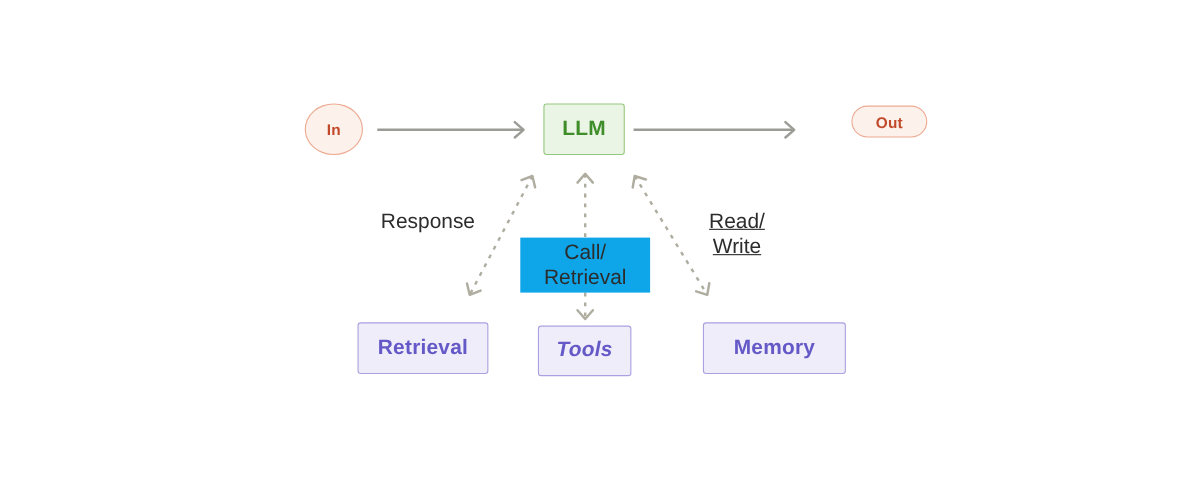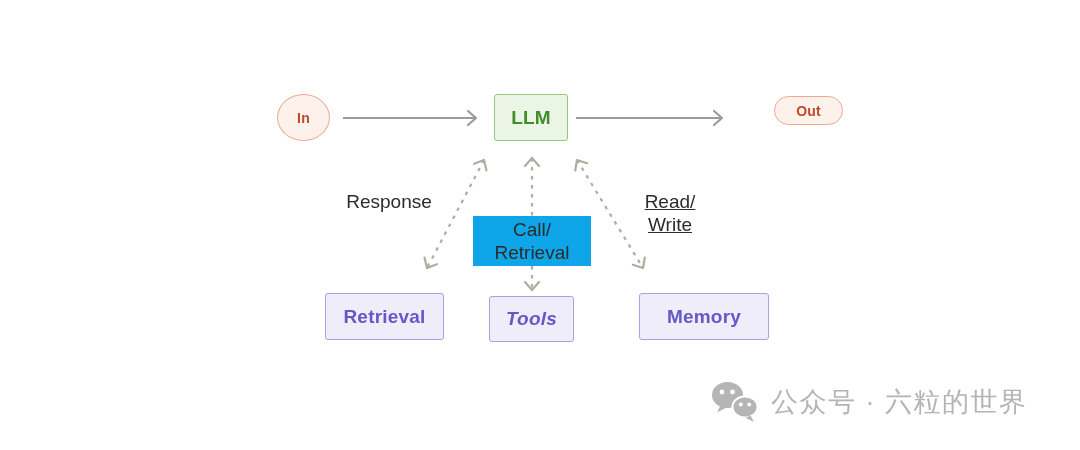--- a/index.html
+++ b/index.html
@@ -150,33 +150,14 @@
   </div>
 
   <div class="node node-tool node-tools">
     <span>Tools</span>
   </div>
 
   <div class="node node-tool node-memory">
     <span>Memory</span>
   </div>
 
-  <div class="watermark">
-    <svg width="50" height="42" viewBox="0 0 50 42">
-      <g fill="#b5b5b5">
-        <ellipse cx="17.5" cy="14" rx="15.5" ry="13"></ellipse>
-        <path d="M10.5 24 L7 31.5 L17 26.2 Z"></path>
-      </g>
-      <g fill="#ffffff">
-        <circle cx="12" cy="11" r="2.4"></circle>
-        <circle cx="22.5" cy="11" r="2.4"></circle>
-      </g>
-      <ellipse cx="35" cy="26" rx="12.5" ry="10.5" fill="#b5b5b5" stroke="#ffffff" stroke-width="2"></ellipse>
-      <path d="M40.5 34.5 L44 41 L35.5 36.8 Z" fill="#b5b5b5"></path>
-      <g fill="#ffffff">
-        <circle cx="30.8" cy="23.5" r="2"></circle>
-        <circle cx="39.2" cy="23.5" r="2"></circle>
-      </g>
-    </svg>
-    <span class="watermark-text">公众号 · 六粒的世界</span>
-  </div>
 
 </div>
 
 </body></html>

